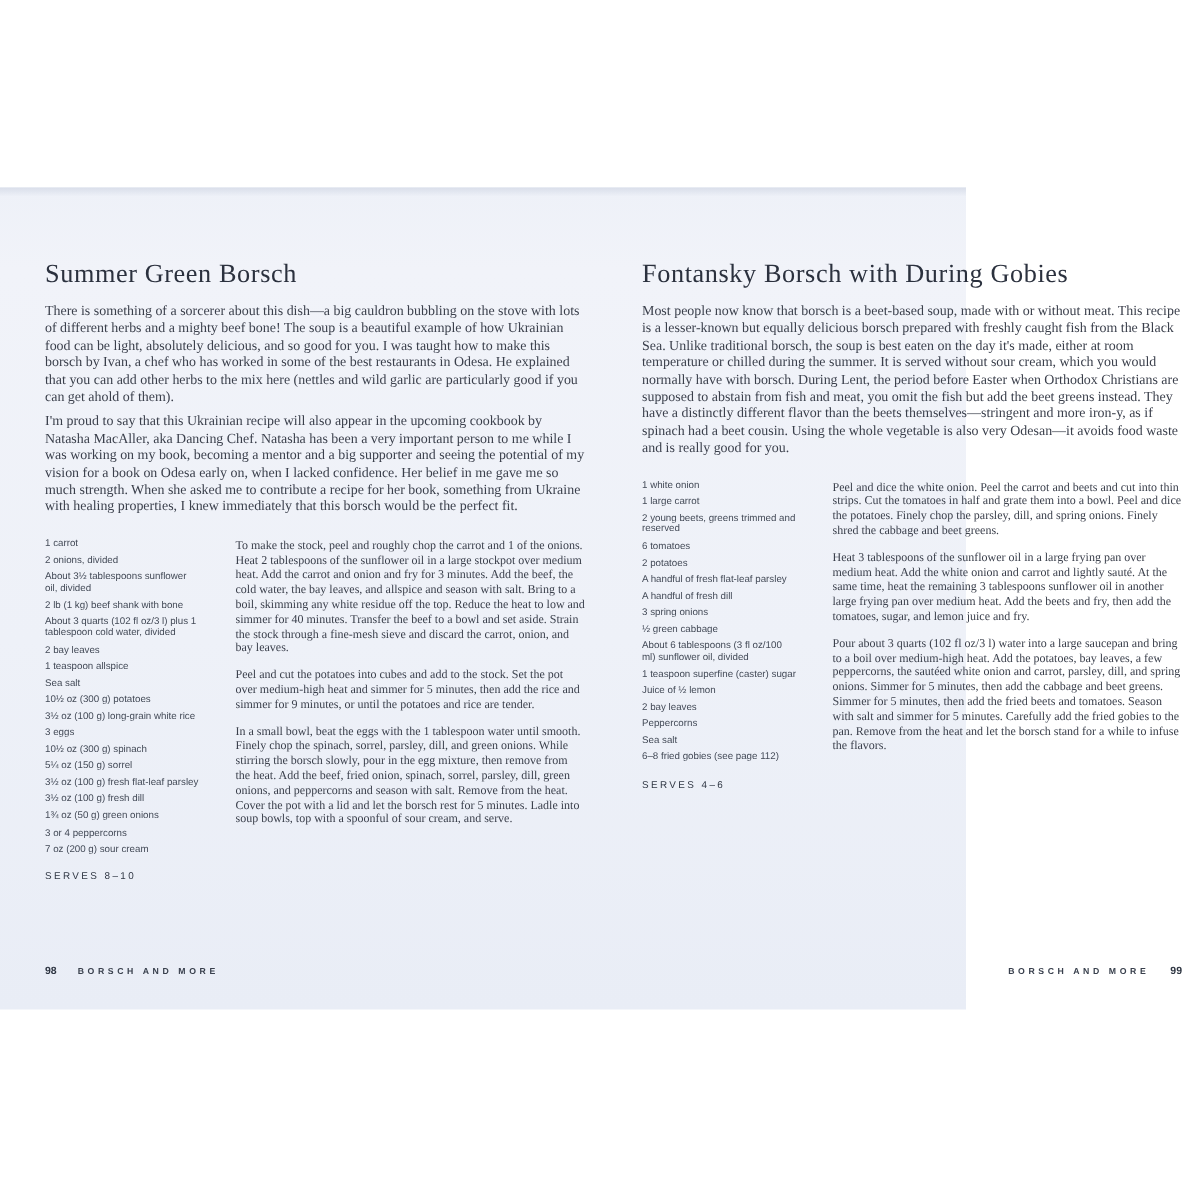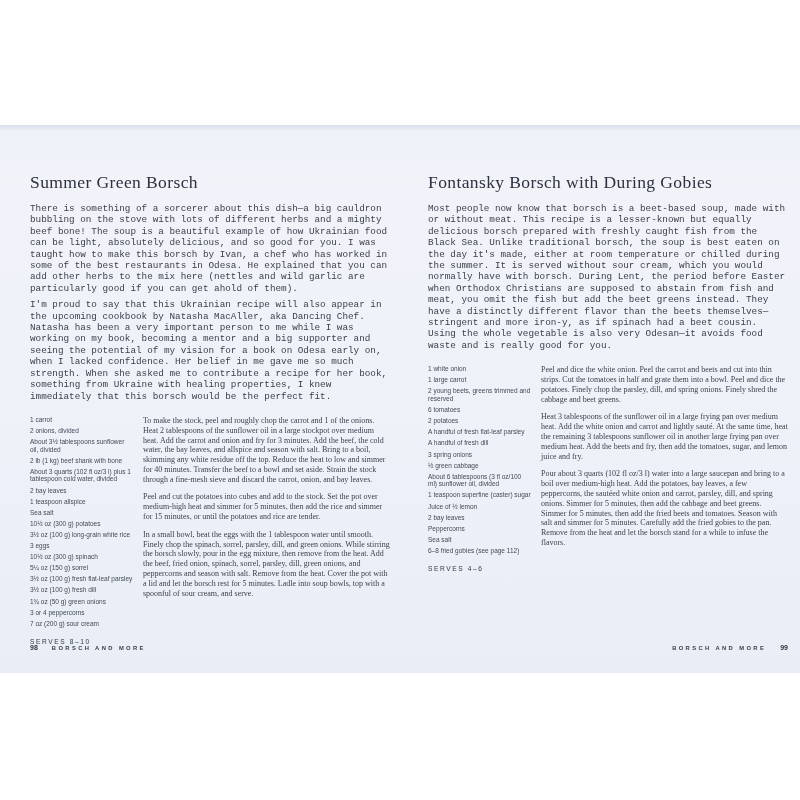--- a/index.html
+++ b/index.html
@@ -12,21 +12,21 @@
     --small-color:#434a57;
   }
   html,body{margin:0;padding:0;}
   body{
     width:800px;height:800px;overflow:hidden;
     background:var(--outer-bg);
     font-family:"Liberation Serif",serif;
     position:relative;
   }
   .spread{
-    position:absolute;left:0;top:125px;width:800px;height:548px;
+    position:absolute;left:0;top:125px;width:644px;height:548px;
     background:linear-gradient(180deg,var(--page-bg) 0%,#f1f3f9 10%,var(--page-bg) 55%,var(--page-bg-bottom) 100%);
   }
   .spread::before{
     content:"";position:absolute;left:0;top:0;width:100%;height:6px;
     background:linear-gradient(180deg,var(--page-edge),rgba(217,222,234,0));
   }
   .page{position:absolute;top:0;width:360px;height:100%;}
   .page-left{left:30px;}
   .page-right{left:428px;}
 
@@ -36,23 +36,22 @@
     font-weight:400;
     font-size:17.5px;
     letter-spacing:.4px;
     color:var(--title-color);
   }
   .intro-para{
     margin:0 0 5px 0;
     font-size:9.3px;line-height:11.4px;
     color:var(--body-color);
     text-align:left;
-    font-family:Liberation Mono, monospace;
   }
-  .recipe-cols{display:flex;gap:10px;margin-top:14px;}
+  .recipe-cols{display:flex;gap:24px;margin-top:14px;}
   .ingredients{width:103px;flex:none;}
   .ingredient{
     font-family:"Liberation Sans",sans-serif;
     font-size:6.5px;line-height:7.6px;
     color:var(--small-color);
     margin:0 0 3.5px 0;
   }
   .serves{
     margin-top:11px;
     font-family:"Liberation Sans",sans-serif;
@@ -109,21 +108,21 @@
             <div class="ingredient">3½ oz (100 g) fresh flat-leaf parsley</div>
             <div class="ingredient">3½ oz (100 g) fresh dill</div>
             <div class="ingredient">1¾ oz (50 g) green onions</div>
             <div class="ingredient">3 or 4 peppercorns</div>
             <div class="ingredient">7 oz (200 g) sour cream</div>
           </div>
         <div class="serves">SERVES 8–10</div>
       </aside>
       <div class="method">
           <div class="method-para">To make the stock, peel and roughly chop the carrot and 1 of the onions. Heat 2 tablespoons of the sunflower oil in a large stockpot over medium heat. Add the carrot and onion and fry for 3 minutes. Add the beef, the cold water, the bay leaves, and allspice and season with salt. Bring to a boil, skimming any white residue off the top. Reduce the heat to low and simmer for 40 minutes. Transfer the beef to a bowl and set aside. Strain the stock through a fine-mesh sieve and discard the carrot, onion, and bay leaves.</div>
-          <div class="method-para">Peel and cut the potatoes into cubes and add to the stock. Set the pot over medium-high heat and simmer for 5 minutes, then add the rice and simmer for 15 minutes, or until the potatoes and rice are tender.</div>
+          <div class="method-para">Peel and cut the potatoes into cubes and add to the stock. Set the pot over medium-high heat and simmer for 5 minutes, then add the rice and simmer for 9 minutes, or until the potatoes and rice are tender.</div>
           <div class="method-para">In a small bowl, beat the eggs with the 1 tablespoon water until smooth. Finely chop the spinach, sorrel, parsley, dill, and green onions. While stirring the borsch slowly, pour in the egg mixture, then remove from the heat. Add the beef, fried onion, spinach, sorrel, parsley, dill, green onions, and peppercorns and season with salt. Remove from the heat. Cover the pot with a lid and let the borsch rest for 5 minutes. Ladle into soup bowls, top with a spoonful of sour cream, and serve.</div>
         </div>
     </div>
     <footer class="folio folio-left">
       <span class="page-num">98</span>
       <span class="running-head">BORSCH AND MORE</span>
     </footer>
   </section>
 
   <section class="page page-right">

